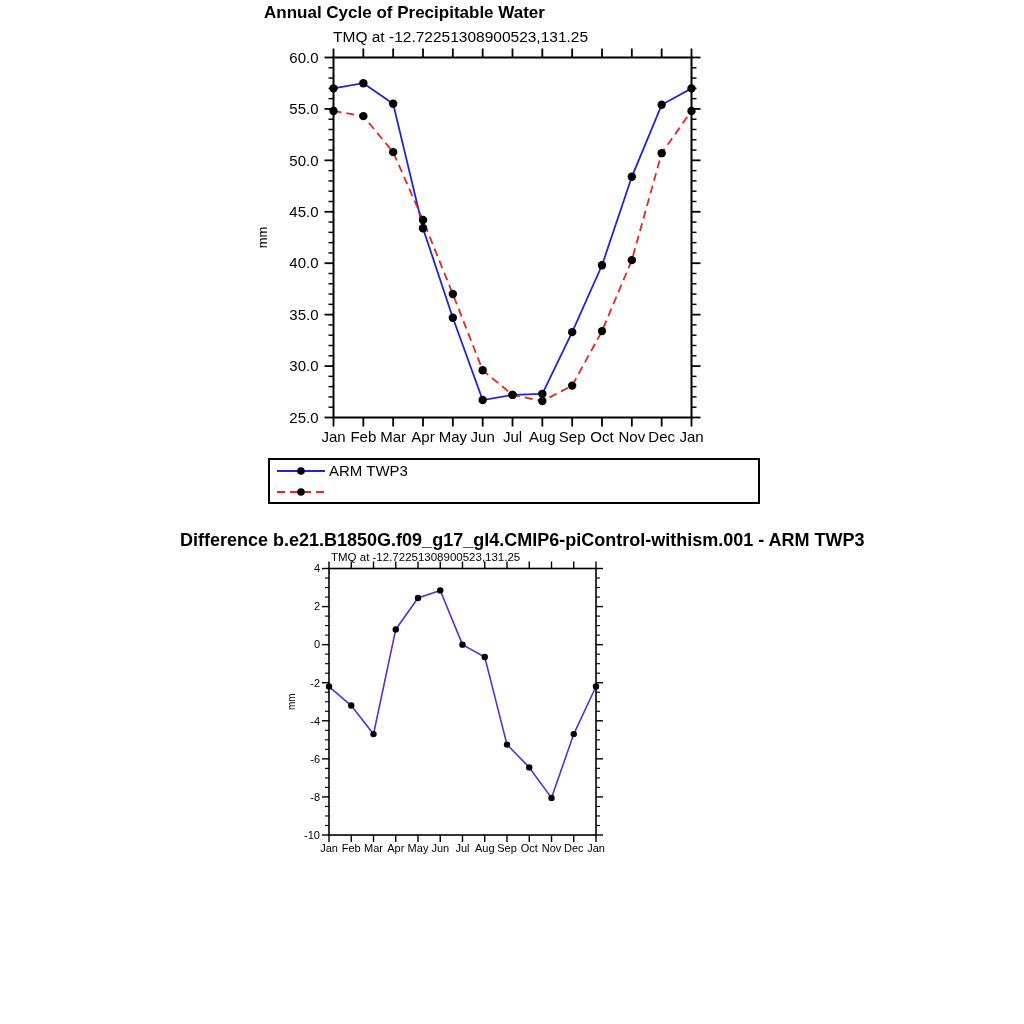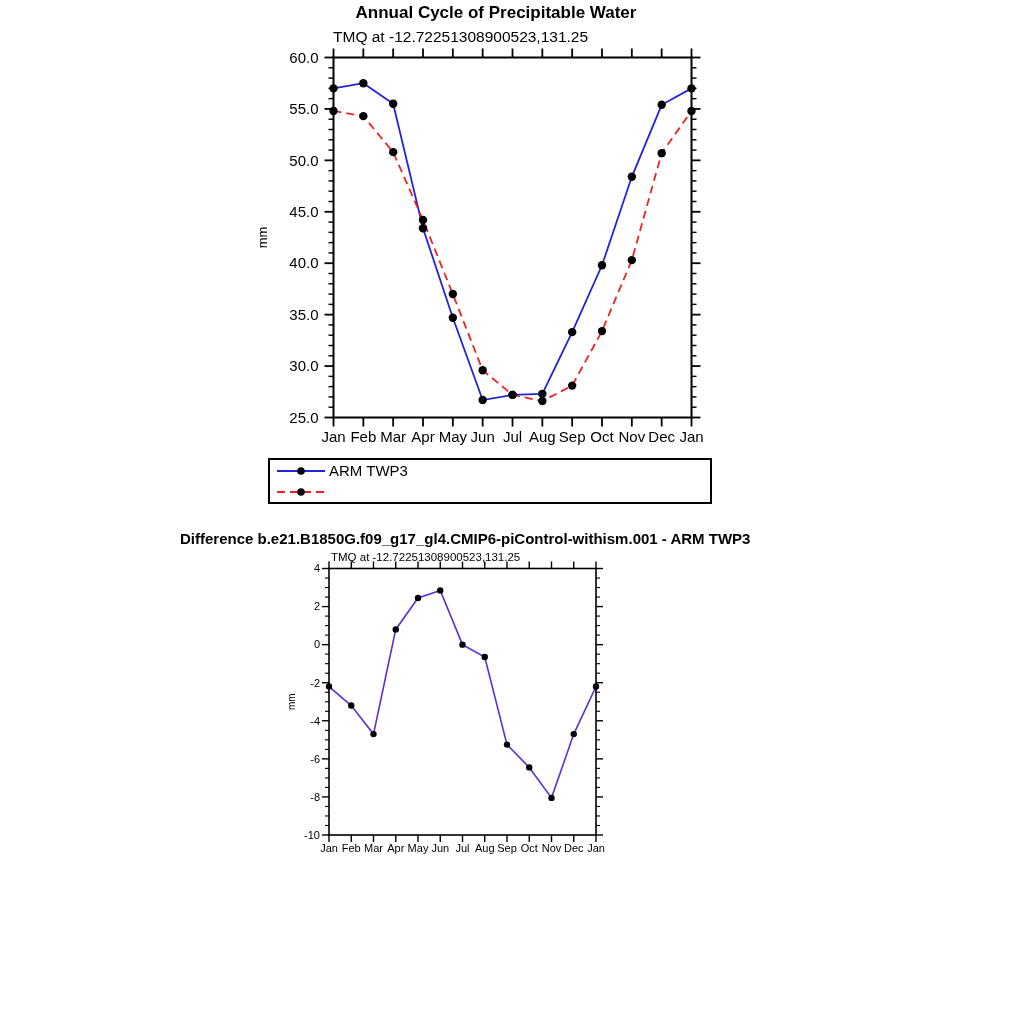--- a/index.html
+++ b/index.html
@@ -1,28 +1,28 @@
 <!DOCTYPE html>
 <html><head>
 <meta charset="utf-8">
 <style>
   html,body{margin:0;padding:0;background:#ffffff;}
   .page{
     position:relative;width:1024px;height:1024px;background:#ffffff;
     font-family:"Liberation Sans",sans-serif;color:#000;overflow:hidden;
   }
   #plot-canvas{position:absolute;left:0;top:0;width:1024px;height:1024px;}
-  .t1{position:absolute;left:276px;top:3px;width:440px;text-align:center;
+  .t1{position:absolute;left:264px;top:3px;width:440px;
       font-weight:bold;font-size:17px;white-space:nowrap;}
   .st1{position:absolute;left:333px;top:28px;font-size:15.5px;white-space:nowrap;}
   .t2{position:absolute;left:180px;top:530px;width:530px;text-align:right;
-      font-weight:bold;font-size:15px;white-space:nowrap;}
+      font-weight:bold;font-size:18px;white-space:nowrap;}
   .st2{position:absolute;left:331px;top:551px;font-size:11.5px;white-space:nowrap;}
   .legend{
-    position:absolute;left:268px;top:458px;width:444px;height:46px;
+    position:absolute;left:268px;top:458px;width:492px;height:46px;
     border:2px solid #000;box-sizing:border-box;background:#fff;
     display:flex;flex-direction:column;justify-content:center;padding-left:6px;
   }
   .legend-row{display:flex;align-items:center;height:21px;}
   .legend-row svg{flex:0 0 auto;}
   .legend-label{margin-left:3px;font-size:15px;white-space:nowrap;}
 </style>
 </head>
 <body>
 

